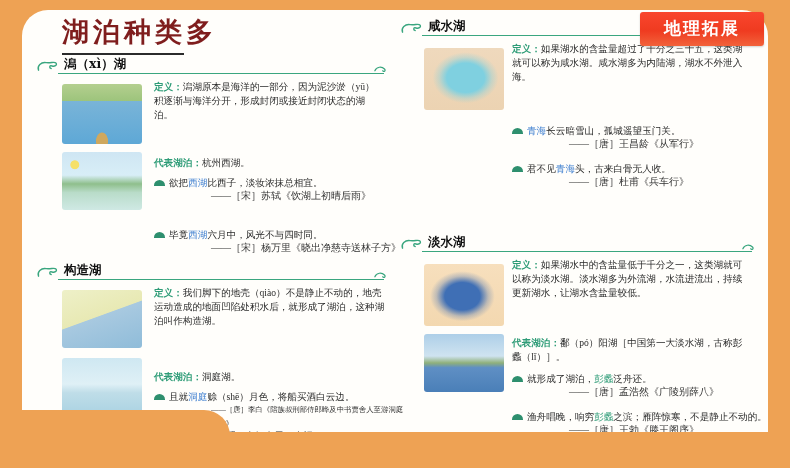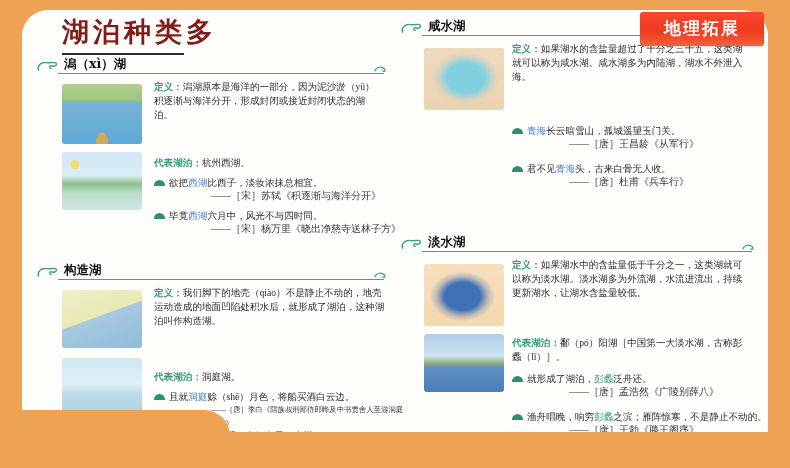--- a/index.html
+++ b/index.html
@@ -122,24 +122,24 @@
             <span class="label">定义：</span><span>潟湖原本是海洋的一部分，因为泥沙淤（yū）积逐渐与海洋分开，形成封闭或接近封闭状态的湖泊。</span>
           </div>
 
           <div class="txt" style="position:absolute;left:118px;top:76px;width:232px;">
             <span class="rep">代表湖泊：</span><span>杭州西湖。</span>
           </div>
 
           <div class="txt poem" style="position:absolute;left:118px;top:94px;width:232px;">
             <span class="fan"></span>
             <span>欲把</span><span class="hl">西湖</span><span>比西子，淡妆浓抹总相宜。</span>
-            <span class="src">——［宋］苏轼《积逐渐与海洋分开》</span>
-          </div>
-
-          <div class="txt poem" style="position:absolute;left:118px;top:127px;width:232px;">
+            <span class="src">——［宋］苏轼《饮湖上初晴后雨》</span>
+          </div>
+
+          <div class="txt poem" style="position:absolute;left:118px;top:146px;width:232px;">
             <span class="fan"></span>
             <span>毕竟</span><span class="hl">西湖</span><span>六月中，风光不与四时同。</span>
             <span class="src">——［宋］杨万里《晓出净慈寺送林子方》</span>
           </div>
         </div>
       </div>
 
       <div class="sec" style="margin-top:4px;">
         <div class="sec-head">
           <svg class="cloud-ico" viewBox="0 0 26 18">

